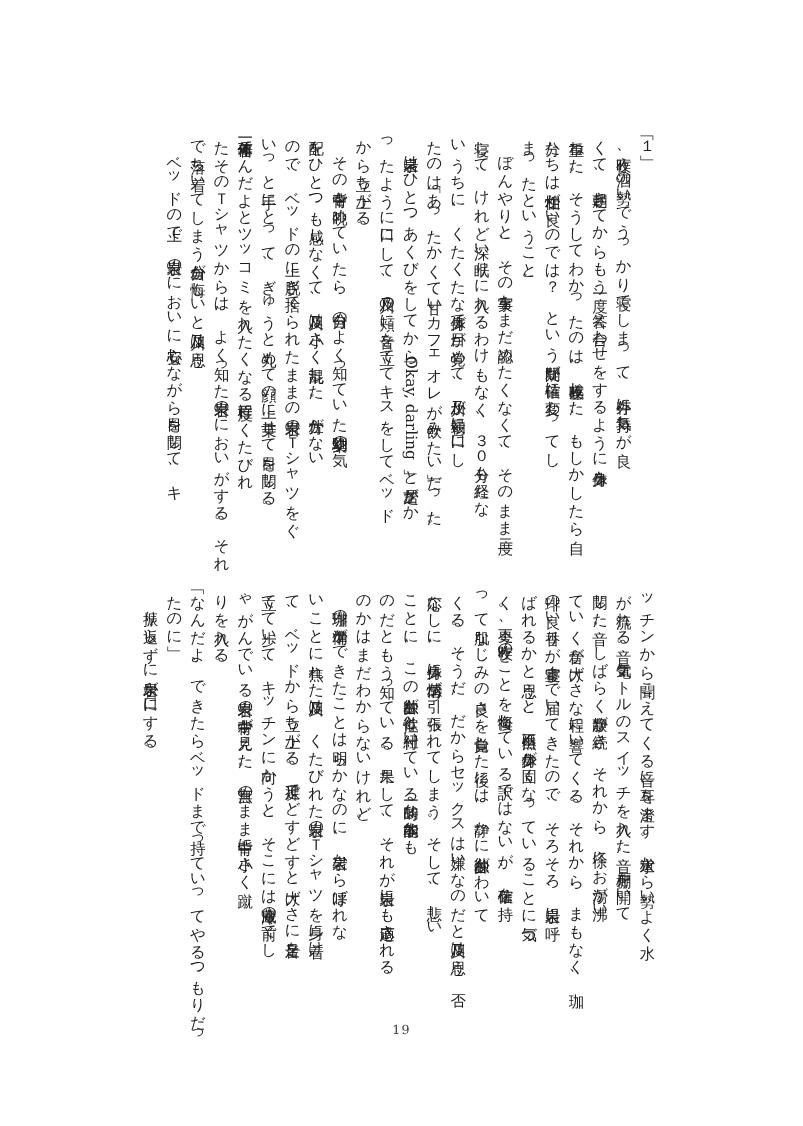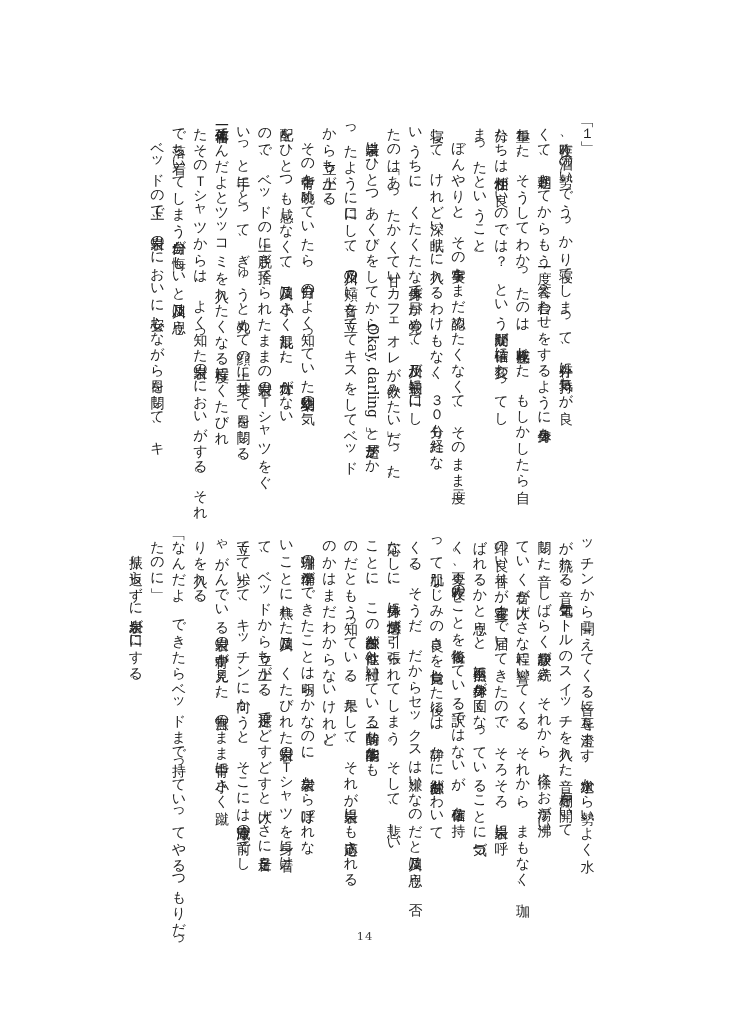--- a/index.html
+++ b/index.html
@@ -94,15 +94,15 @@
       <div class="line">いことに焦れた及川は、くたびれた岩泉のＴシャツを身に着け</div>
       <div class="line">て、ベッドから立ち上がる。裸足でどすどすと大げさに足音を</div>
       <div class="line">立てて歩いて、キッチンに向かうと、そこには冷蔵庫の前でし</div>
       <div class="line">ゃがんでいる岩泉の背中が見えた。無言のまま背中に小さく蹴</div>
       <div class="line">りを入れる。</div>
       <div class="line">「なんだよ、できたらベッドまで持っていってやるつもりだっ</div>
       <div class="line">たのに」</div>
       <div class="line">　振り返らずに岩泉が口にする。</div>
     </div>
 
-  <div class="page-number">14</div>
+  <div class="page-number">19</div>
 
 </div>
 
 </body></html>

